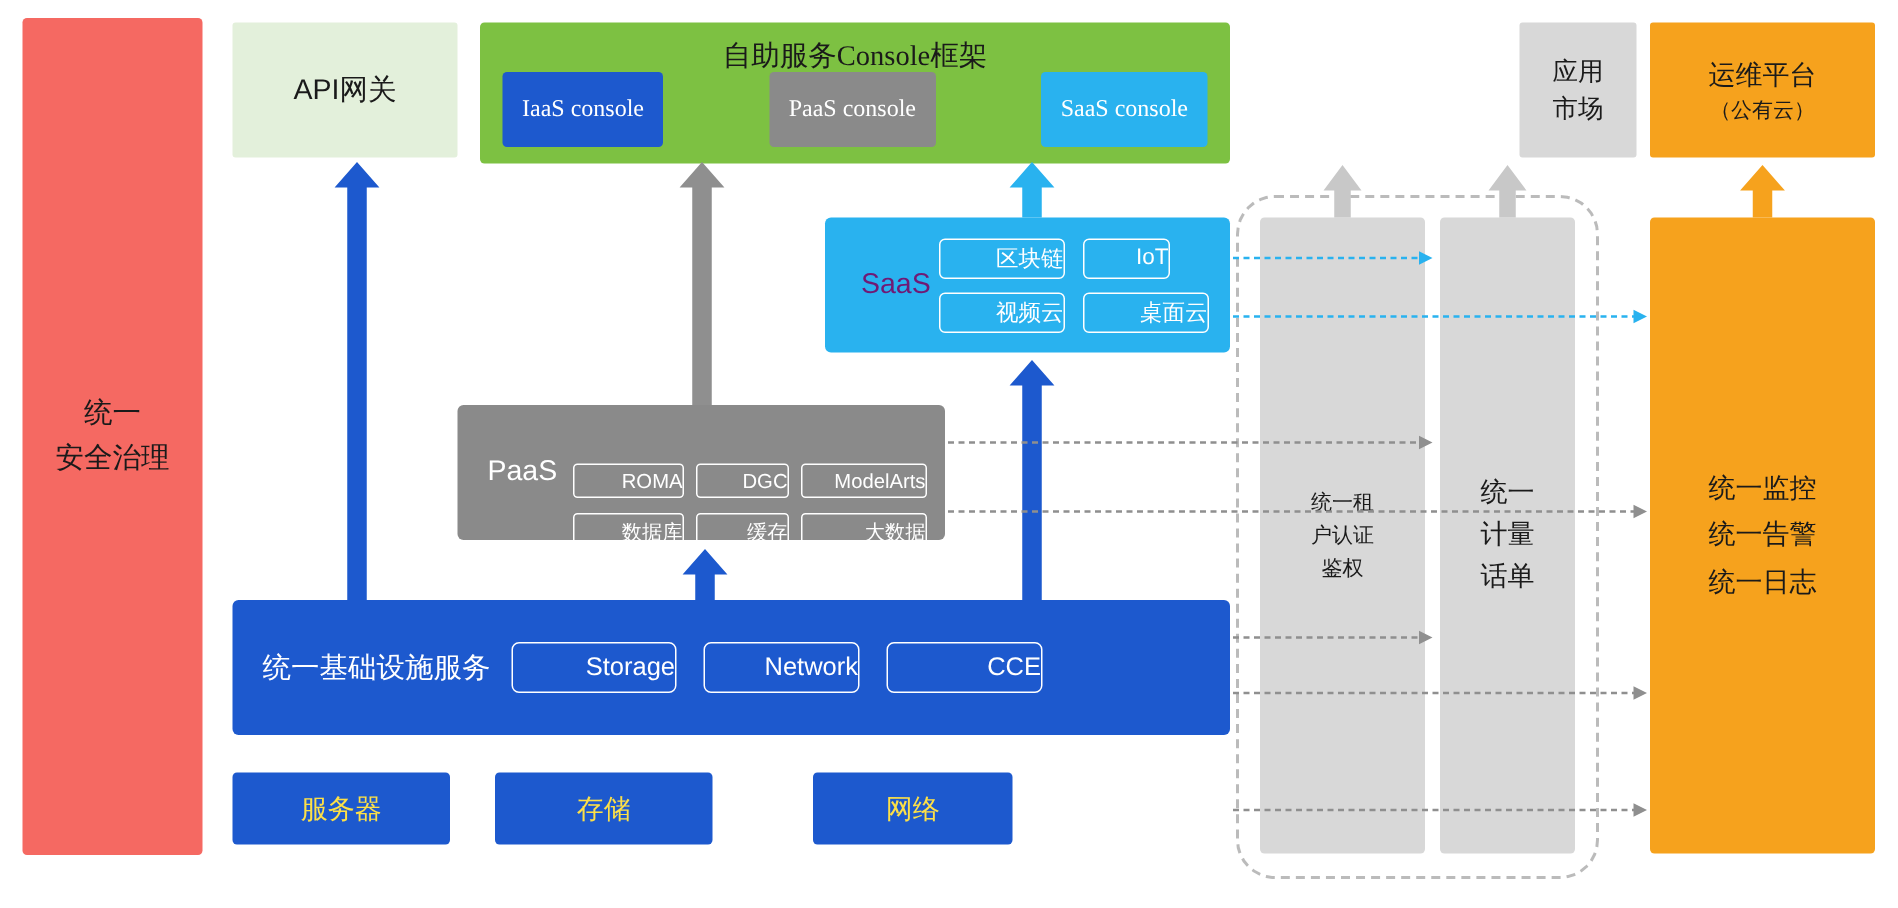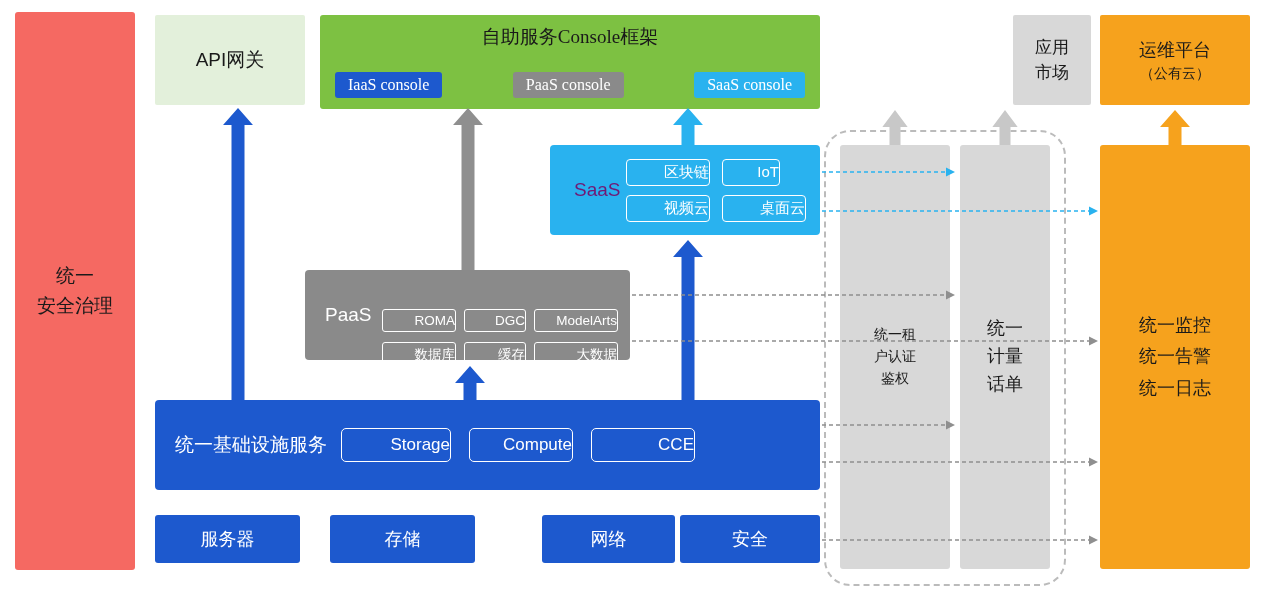--- a/index.html
+++ b/index.html
@@ -10,21 +10,21 @@
   .box { display:flex; align-items:center; justify-content:center; text-align:center; }
   .pre { white-space:pre-line; }
 
   .left-bar { left:15px; top:12px; width:120px; height:558px; background:var(--red); border-radius:3px; font-size:19px; line-height:1.6; }
 
   .api-box { left:155px; top:15px; width:150px; height:90px; background:var(--green-light); border-radius:2px; font-size:19px; }
 
   .console-frame { left:320px; top:15px; width:500px; height:94px; background:var(--green); border-radius:3px;font-family:Liberation Serif, serif; }
   .console-title { position:absolute; top:9px; left:0; right:0; text-align:center; font-size:19px; }
   .console-row { position:absolute; left:15px; right:15px; bottom:11px; display:flex; justify-content:space-between; }
-  .console-chip { color:#fff; font-size:16px; padding:4px 13px; border-radius:3px; }
+  .console-chip { color:#fff; font-size:16px; padding:16px 13px; border-radius:3px; }
   .console-chip.iaas { background:var(--blue); }
   .console-chip.paas { background:var(--gray-box); }
   .console-chip.saas { background:var(--cyan); }
 
   .third-box { left:835px; top:15px; width:132px; height:90px; background:var(--gray-bar); border-radius:2px; font-size:17px; }
   .third-box sup { font-size:11px; }
   .market-box { left:985px; top:15px; width:78px; height:90px; background:var(--gray-bar); border-radius:2px; font-size:17px; line-height:1.5;margin-left:28px; }
   .om-box { left:1100px; top:15px; width:150px; height:90px; background:var(--orange); border-radius:2px; flex-direction:column; }
   .om-line1 { font-size:18px; }
   .om-line2 { font-size:14px; margin-top:3px; }
@@ -42,21 +42,21 @@
 
   .infra-box { left:155px; top:400px; width:665px; height:90px; background:var(--blue); border-radius:4px; display:flex; align-items:center; }
   .infra-label { color:#fff; font-size:19px; margin-left:20px; }
   .infra-chips { display:flex; margin-left:14px; gap:18px; align-items:center; }
   .infra-chips .chip { font-size:17px; padding:6px 0; border-radius:5px; }
   .infra-chips .chip:nth-child(1){ width:110px; }
   .infra-chips .chip:nth-child(2){ width:104px; }
   .infra-chips .chip:nth-child(3){ width:104px; }
   .infra-chips .chip:nth-child(4){ width:96px; }
 
-  .hw-box { top:515px; height:48px; background:var(--blue); border-radius:3px; color:#ffffff; font-size:18px; }
+  .hw-box { top:515px; height:48px; background:var(--blue); border-radius:3px; color:#fde047; font-size:18px; }
   .hw-1 { left:155px; width:145px; }
   .hw-2 { left:330px; width:145px; }
   .hw-3 { left:505px; width:133px;margin-left:37px; }
   .hw-4 { left:680px; width:140px; }
 
   .dashed-frame { left:824px; top:130px; width:242px; height:456px; border:2px dashed #BBBBBB; border-radius:26px; }
   .auth-bar { left:840px; top:145px; width:110px; height:424px; background:var(--gray-bar); border-radius:3px; font-size:14px; line-height:1.55; }
   .meter-bar { left:960px; top:145px; width:90px; height:424px; background:var(--gray-bar); border-radius:3px; font-size:18px; line-height:1.55; }
   .monitor-box { left:1100px; top:145px; width:150px; height:424px; background:var(--orange); border-radius:3px; font-size:18px; line-height:1.75; }
 
@@ -115,29 +115,28 @@
       <div class="chip">数据库</div>
       <div class="chip">缓存</div>
       <div class="chip">大数据</div>
     </div>
   </div>
 
   <div class="abs infra-box">
     <span class="infra-label">统一基础设施服务</span>
     <div class="infra-chips">
       <div class="chip">Storage</div>
-      <div class="chip">Compute</div>
+      <div class="chip">Network</div>
       <div class="chip">CCE</div>
     </div>
   </div>
 
   <div class="abs box hw-box hw-1">服务器</div>
   <div class="abs box hw-box hw-2">存储</div>
   <div class="abs box hw-box hw-3">网络</div>
-  <div class="abs box hw-box hw-4">安全</div>
 
   <div class="abs dashed-frame"></div>
   <div class="abs box auth-bar">
     <span class="pre">统一租
 户认证
 鉴权</span>
   </div>
   <div class="abs box meter-bar">
     <span class="pre">统一
 计量

